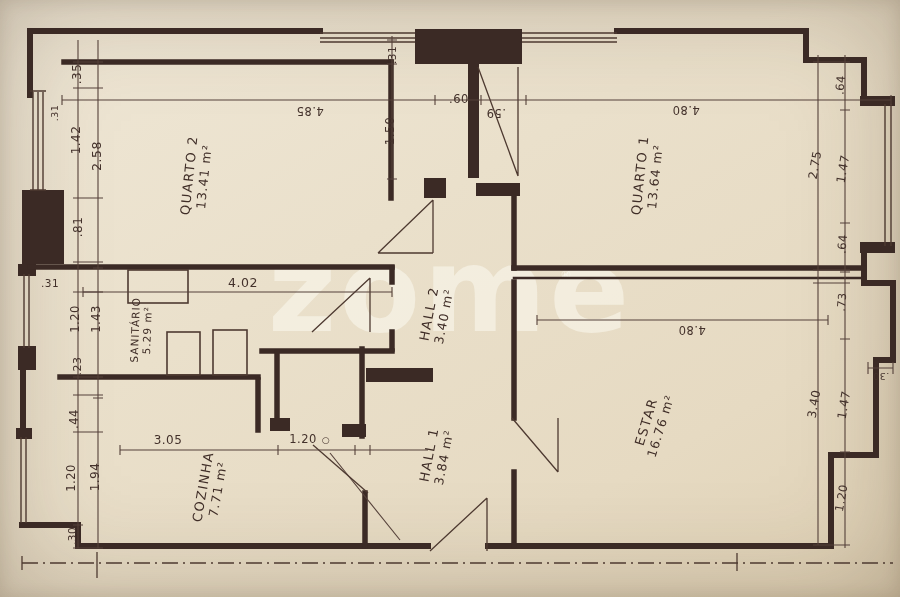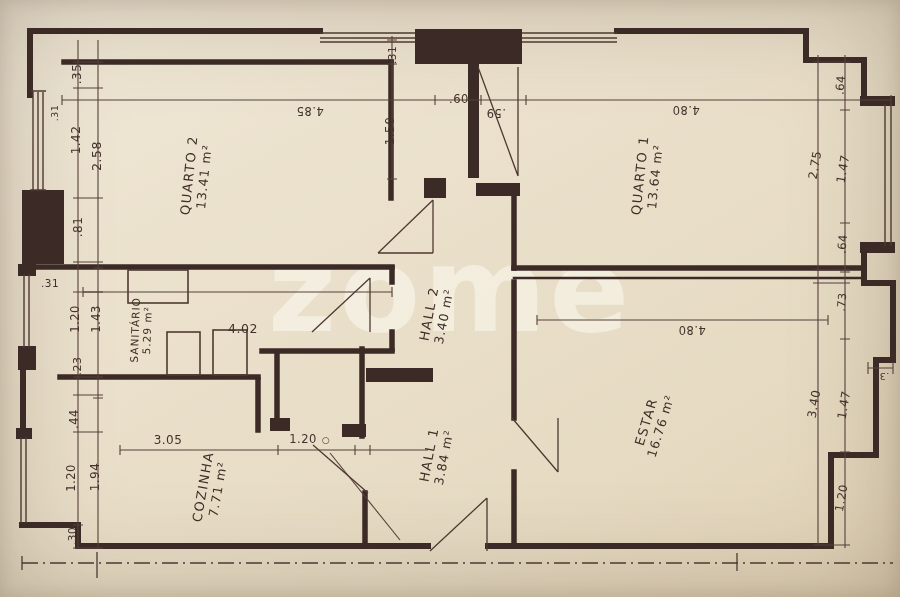--- a/index.html
+++ b/index.html
@@ -187,21 +187,21 @@
   <div class="dim" style="left:77px;top:74px;font-size:12px;transform:translate(-50%,-50%) rotate(-90deg);">.35</div>
   <div class="dim" style="left:55px;top:113px;font-size:9.5px;transform:translate(-50%,-50%) rotate(-90deg);">.31</div>
   <div class="dim" style="left:76px;top:140px;font-size:12px;transform:translate(-50%,-50%) rotate(-90deg);">1.42</div>
   <div class="dim" style="left:97px;top:156px;font-size:12.5px;transform:translate(-50%,-50%) rotate(-90deg);">2.58</div>
   <div class="dim" style="left:78px;top:227px;font-size:12px;transform:translate(-50%,-50%) rotate(-90deg);">.81</div>
 
   <div class="dim" style="left:50px;top:283px;font-size:10.5px;transform:translate(-50%,-50%);">.31</div>
   <div class="dim" style="left:76px;top:319px;font-size:11.5px;transform:translate(-50%,-50%) rotate(-90deg);">1.20</div>
   <div class="dim" style="left:97px;top:319px;font-size:11.5px;transform:translate(-50%,-50%) rotate(-90deg);">1.43</div>
   <div class="dim" style="left:77px;top:366px;font-size:11px;transform:translate(-50%,-50%) rotate(-90deg);">.23</div>
-  <div class="dim" style="left:243px;top:283px;font-size:12.5px;transform:translate(-50%,-50%);margin-top:46px;">4.02</div>
+  <div class="dim" style="left:243px;top:283px;font-size:12.5px;transform:translate(-50%,-50%);">4.02</div>
 
   <div class="dim" style="left:75px;top:419px;font-size:11.5px;transform:translate(-50%,-50%) rotate(-90deg);">.44</div>
   <div class="dim" style="left:95px;top:477px;font-size:12px;transform:translate(-50%,-50%) rotate(-90deg);">1.94</div>
   <div class="dim" style="left:72px;top:478px;font-size:11.5px;transform:translate(-50%,-50%) rotate(-90deg);">1.20</div>
   <div class="dim" style="left:72px;top:536px;font-size:10.5px;transform:translate(-50%,-50%) rotate(-90deg);">.30</div>
   <div class="dim" style="left:168px;top:440px;font-size:12px;transform:translate(-50%,-50%);">3.05</div>
   <div class="dim" style="left:303px;top:440px;font-size:11.5px;transform:translate(-50%,-50%);">1.20</div>
   <div class="dim" style="left:326px;top:440px;font-size:9px;transform:translate(-50%,-50%);">○</div>
 
   <div class="dim" style="left:841px;top:85px;font-size:11.5px;transform:translate(-50%,-50%) rotate(-86deg);">.64</div>

